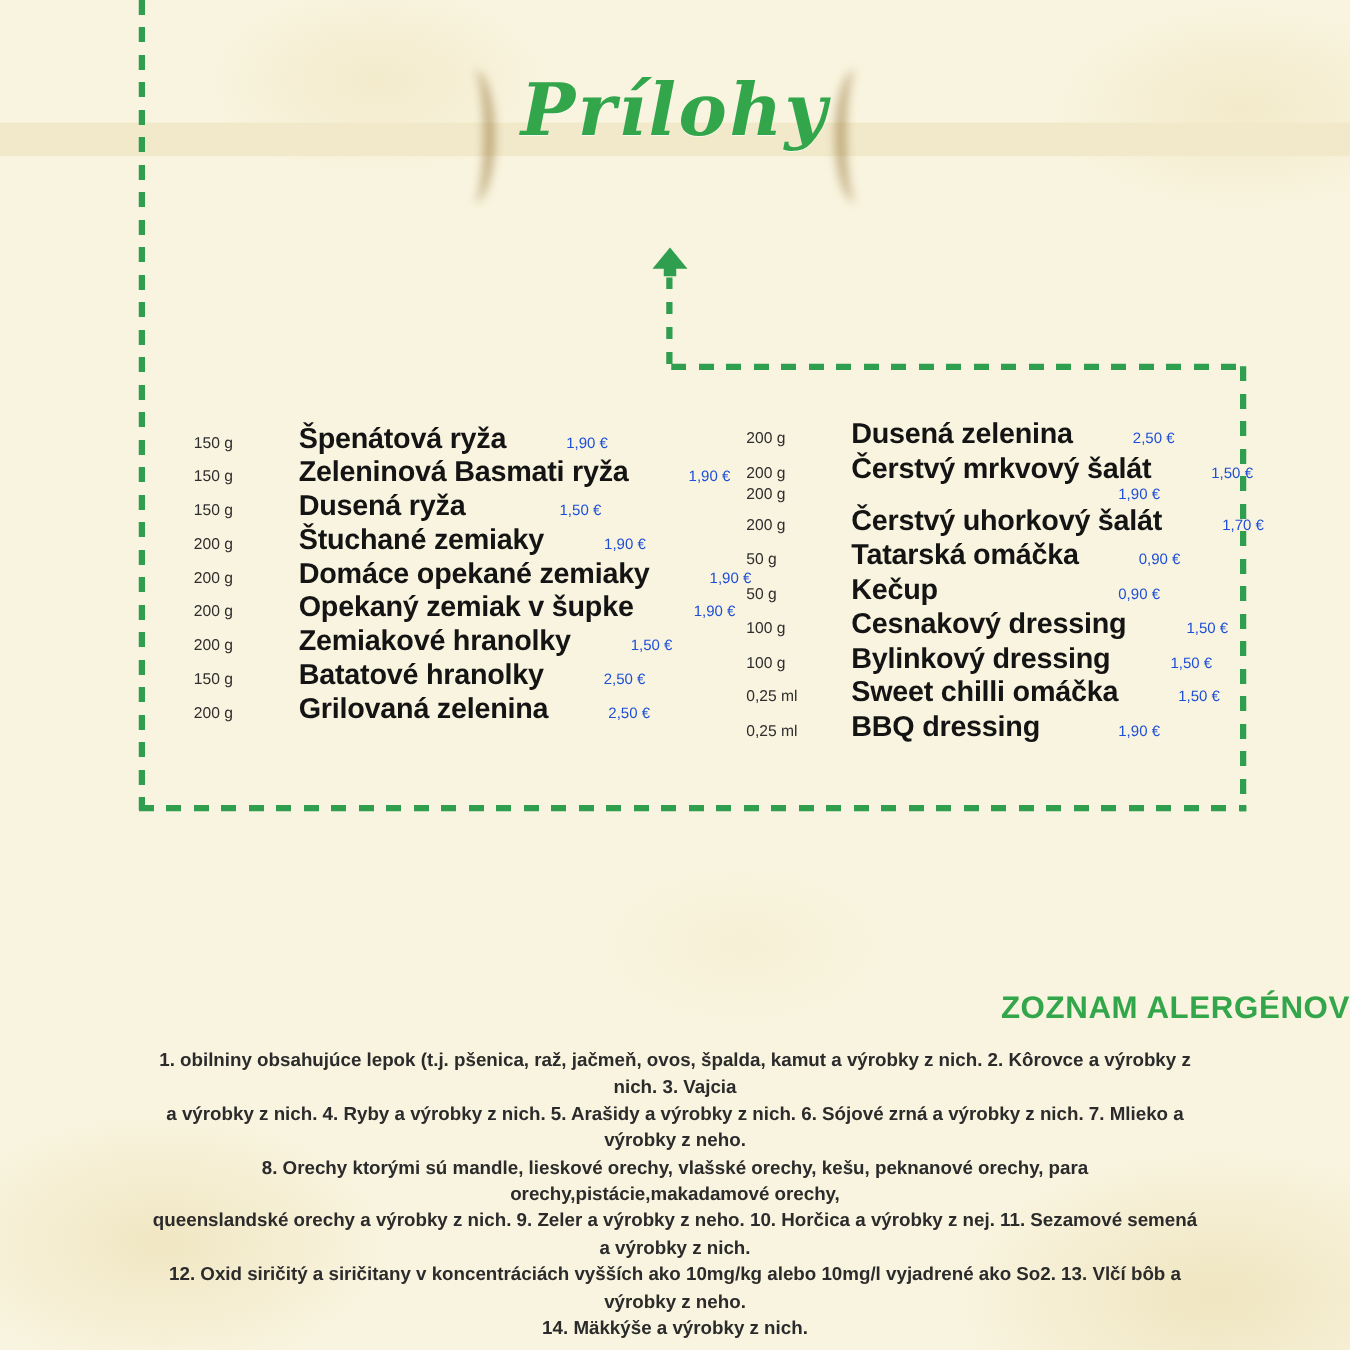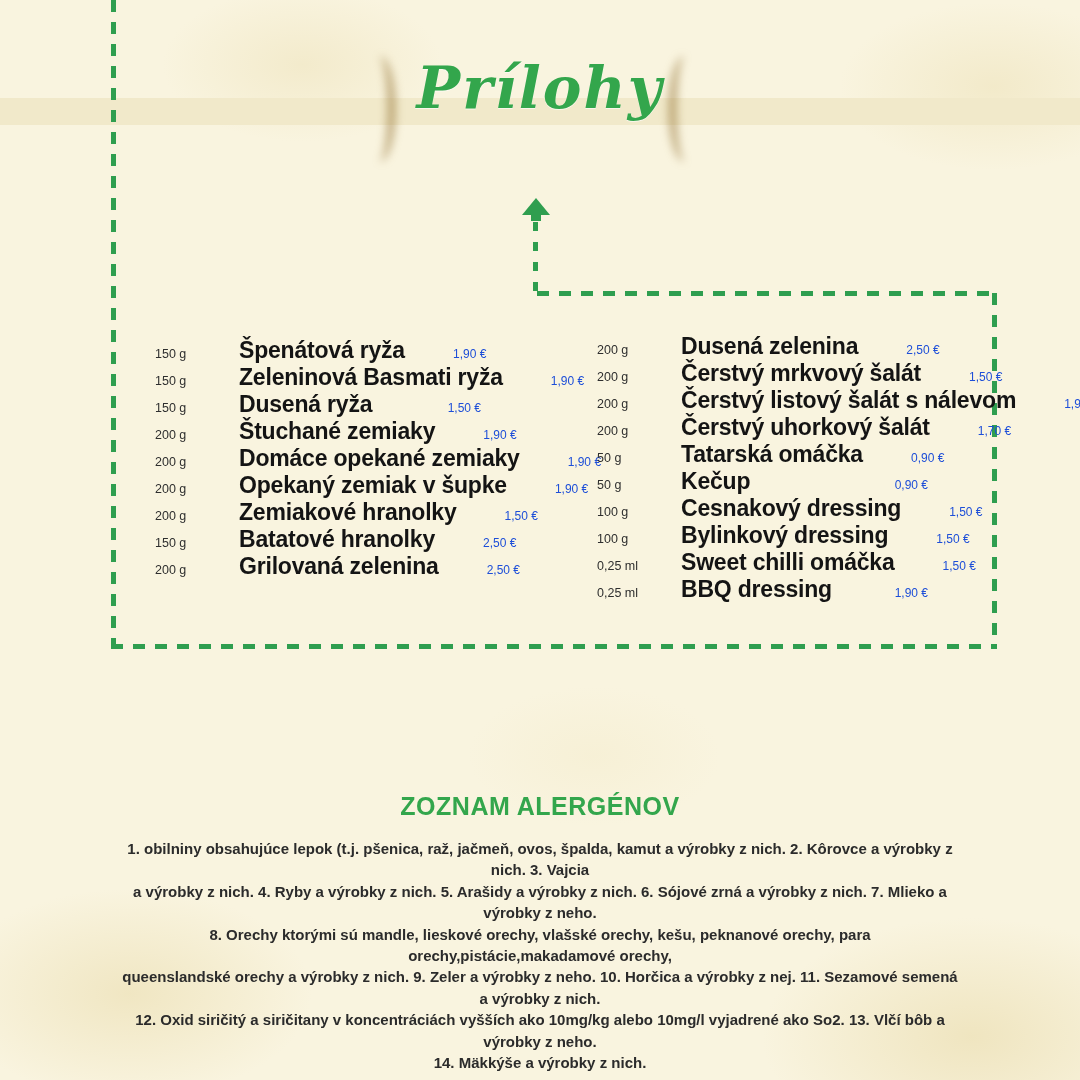--- a/index.html
+++ b/index.html
@@ -58,21 +58,21 @@
   .menu-col.left  { left:155px; top:337px; width:326px; height:234px; }
   .menu-col.right { left:597px; top:333px; width:331px; height:262px; }
   .menu-row { display:flex; align-items:baseline;gap:40px; }
   .portion  { flex:0 0 44px; font-size:12.5px; color:#2e2e2e; white-space:nowrap; }
   .item-name{ font-size:23px; font-weight:bold; color:#141414; white-space:nowrap; letter-spacing:-.2px; }
   .price    { margin-left:auto; font-size:12px; font-weight:normal; color:#1d4ed8; white-space:nowrap; padding-left:8px; }
 
   
   .allergen-heading {
     position:absolute; left:0; top:792px; width:1080px;
-    text-align:center; font-size:25px; font-weight:bold; color:#33a64c; letter-spacing:.5px;
+    text-align:right; font-size:25px; font-weight:bold; color:#33a64c; letter-spacing:.5px;
   }
   .allergen-text {
     position:absolute; left:120px; top:838px; width:840px;
     text-align:center; font-size:15px; line-height:21.4px; color:#2b2b2b;font-weight:bold;
   }
 </style>
 </head>
 <body>
 
 <div class="band"></div>
@@ -142,21 +142,20 @@
     <span class="item-name">Dusená zelenina</span>
     <span class="price">2,50 €</span>
   </div>
   <div class="menu-row">
     <span class="portion">200 g</span>
     <span class="item-name">Čerstvý mrkvový šalát</span>
     <span class="price">1,50 €</span>
   </div>
   <div class="menu-row">
     <span class="portion">200 g</span>
-    <span class="item-name">Čerstvý listový šalát s nálevom</span>
     <span class="price">1,90 €</span>
   </div>
   <div class="menu-row">
     <span class="portion">200 g</span>
     <span class="item-name">Čerstvý uhorkový šalát</span>
     <span class="price">1,70 €</span>
   </div>
   <div class="menu-row">
     <span class="portion">50 g</span>
     <span class="item-name">Tatarská omáčka</span>

